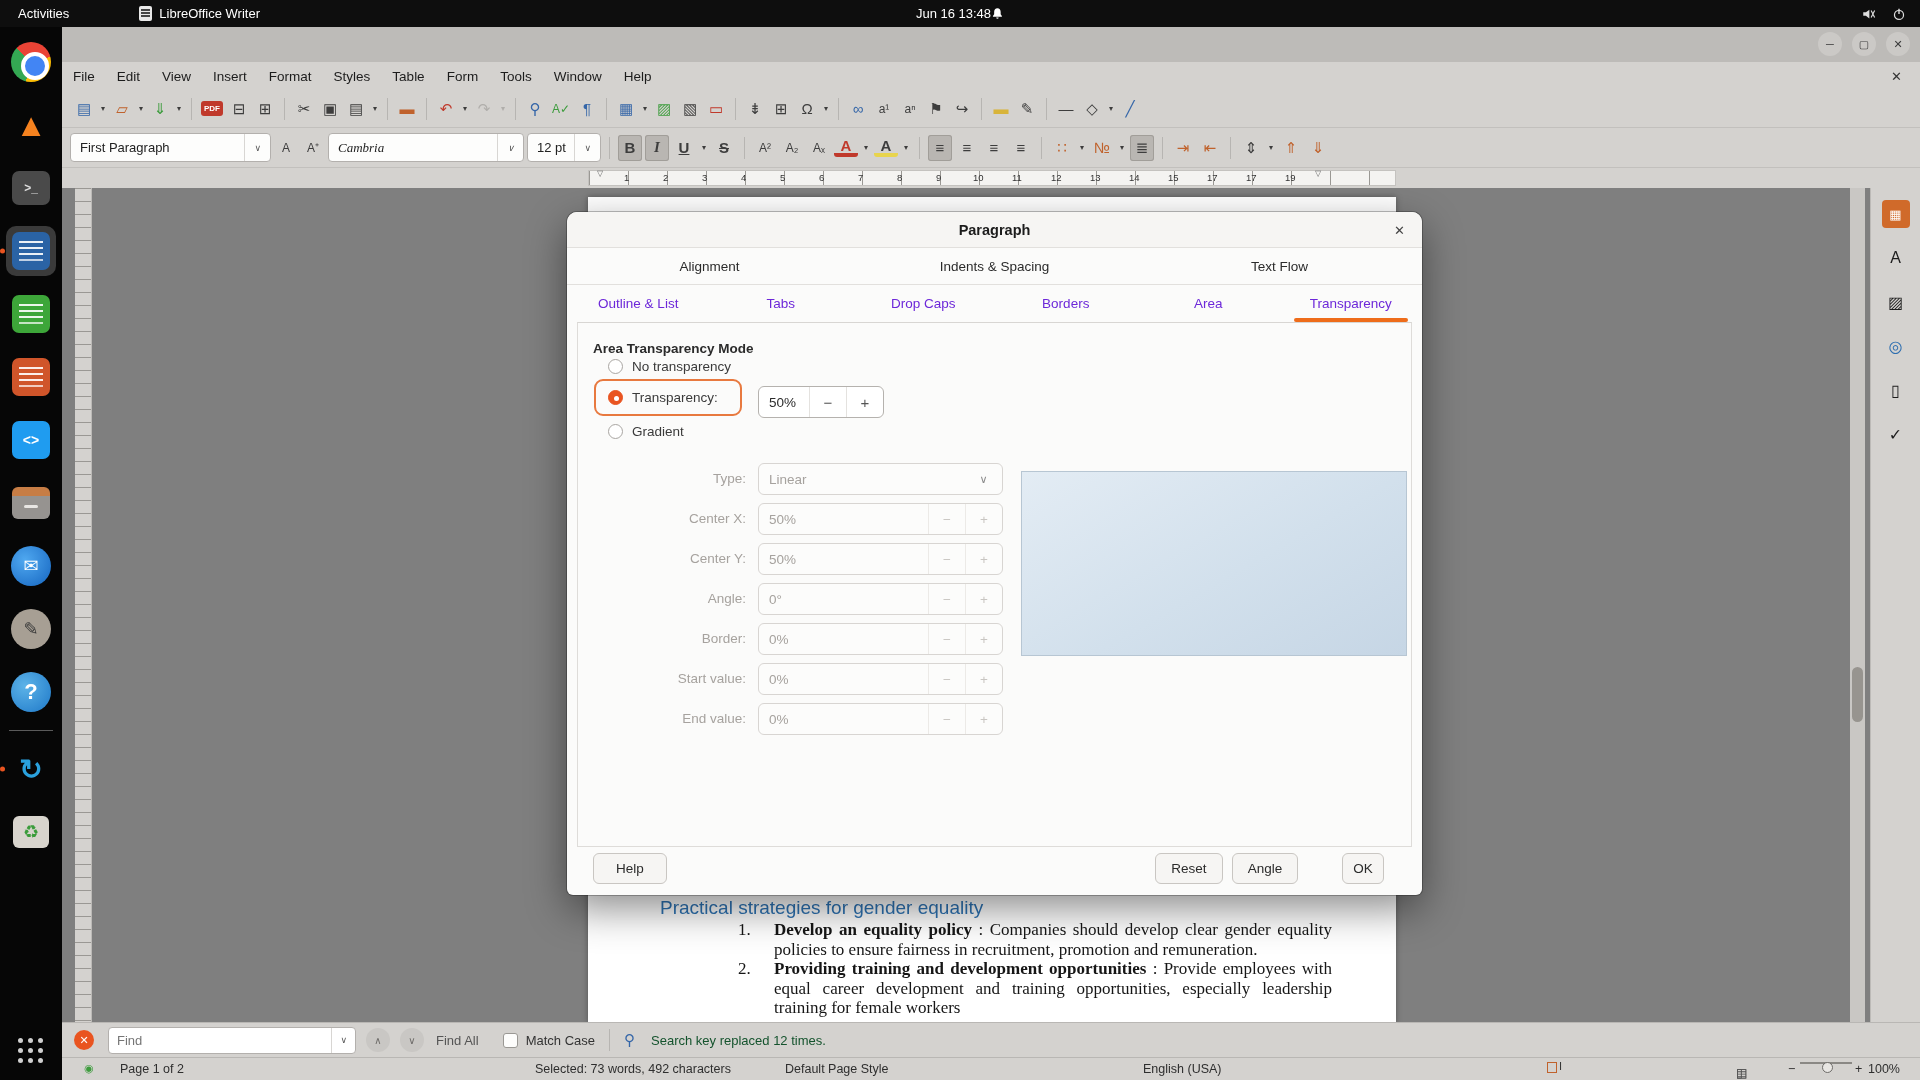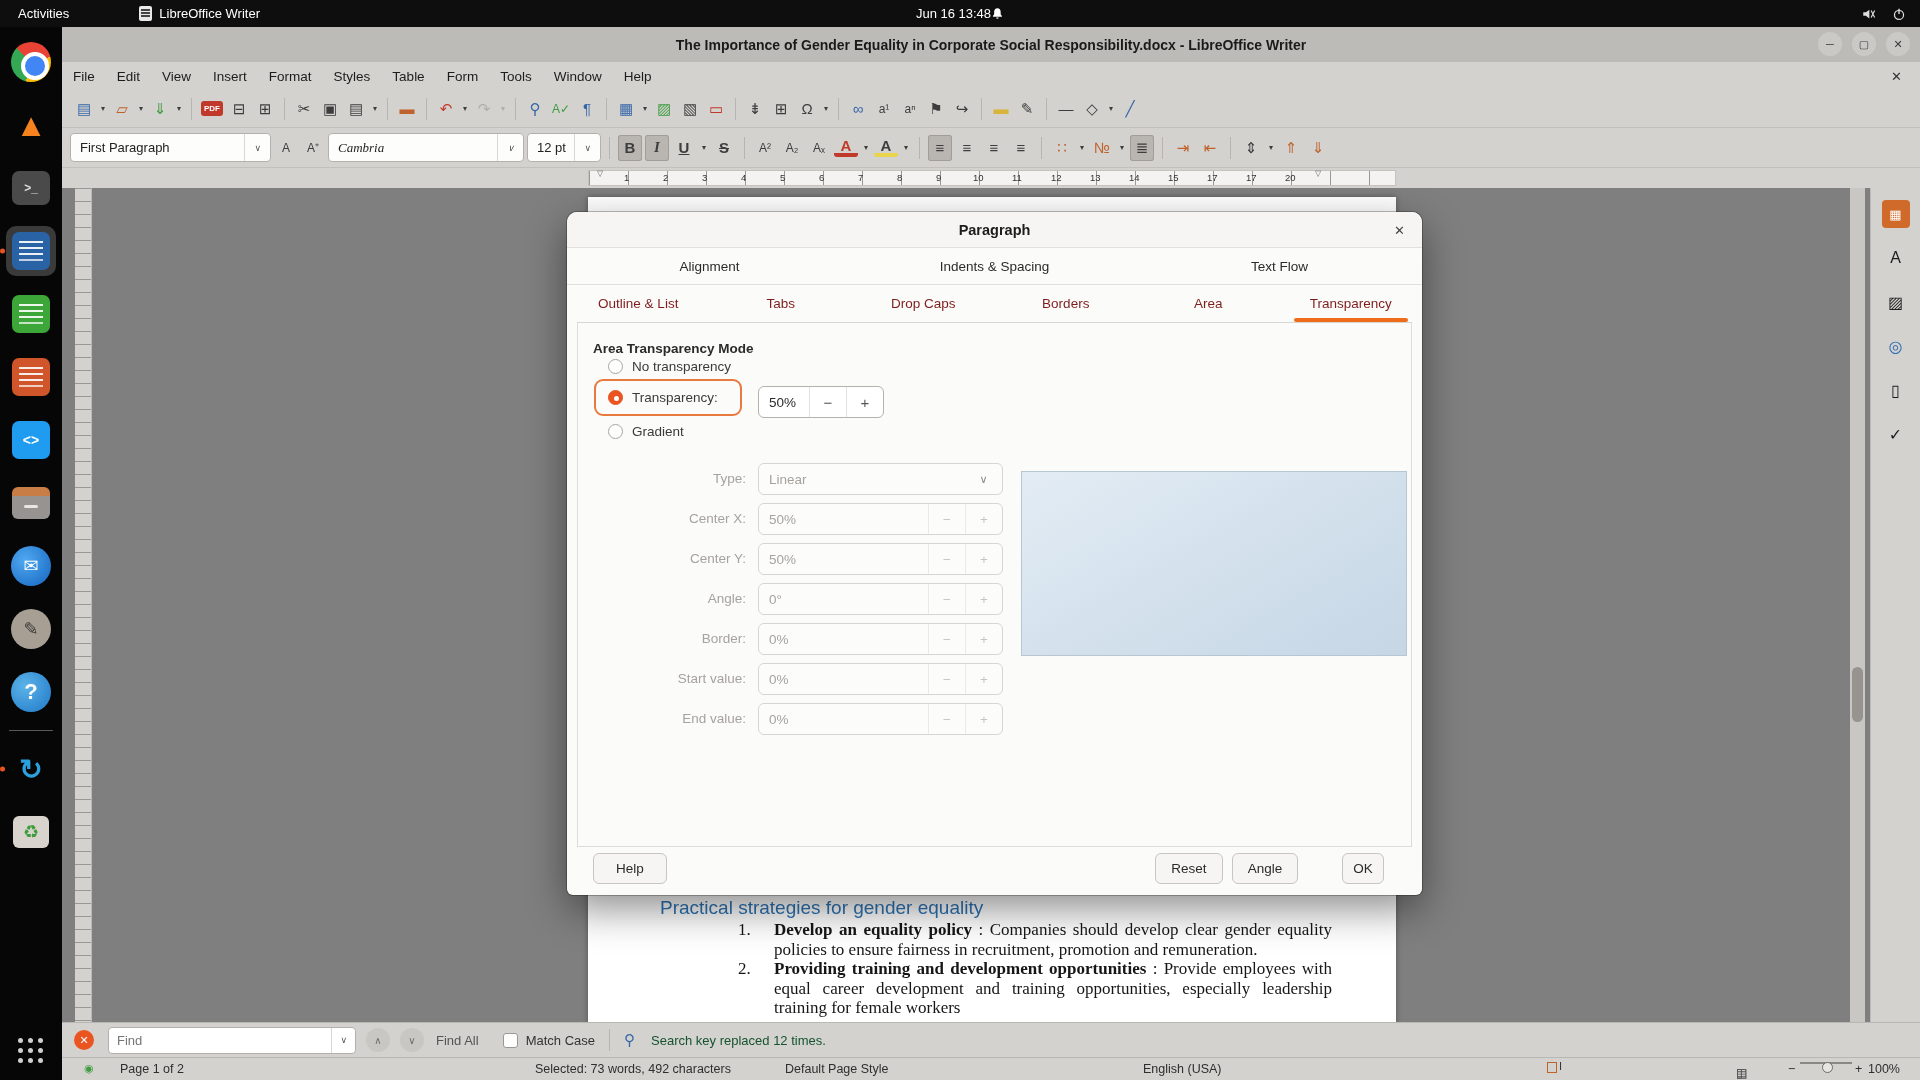--- a/index.html
+++ b/index.html
@@ -99,21 +99,21 @@
   .side-ic.nav { color:#2f6fb0; }
 
   
   .dialog { position:absolute; left:505px; top:24px; width:855px; height:683px; background:var(--dialog-bg,#fbfbfa); border-radius:10px 10px 6px 6px; box-shadow:0 14px 40px rgba(0,0,0,.45), 0 0 0 1px rgba(0,0,0,.25); }
   .dlg-header { position:absolute; left:0; top:0; width:100%; height:36px; border-bottom:1px solid #e2e0dd; display:flex; align-items:center; justify-content:center; border-radius:10px 10px 0 0; background:#f6f5f3; }
   .dlg-header .dtitle { font-weight:bold; font-size:14.5px; }
   .dlg-close { position:absolute; right:12px; top:8px; width:21px; height:21px; display:flex; align-items:center; justify-content:center; font-size:13px; color:#444; }
   .tabs1 { position:absolute; left:0; top:36px; width:100%; height:36px; display:flex; }
   .tabs1 .tab { flex:1; display:flex; align-items:center; justify-content:center; font-size:13.5px; color:#2b2b2b; }
   .tabs2 { position:absolute; left:0; top:72px; width:100%; height:38px; display:flex; border-top:1px solid #e2e0dd; }
-  .tabs2 .tab { flex:1; display:flex; align-items:center; justify-content:center; font-size:13.5px; color:#7f1d1d; position:relative; }
+  .tabs2 .tab { flex:1; display:flex; align-items:center; justify-content:center; font-size:13.5px; color:#6d28d9; position:relative; }
   .tabs2 .tab.active::after { content:""; position:absolute; left:14px; right:14px; bottom:0; height:4px; border-radius:2px; background:var(--tab-underline,#ee6c1a); }
   .dlg-panel { position:absolute; left:10px; right:10px; top:110px; bottom:48px; border:1px solid #dedcd9; border-top:1px solid #d8d6d3; background:#fbfbfa; }
   .sect-heading { position:absolute; left:15px; top:18px; font-weight:bold; font-size:13.5px; color:#2b2b2b; }
   .radio-row { position:absolute; display:flex; align-items:center; gap:9px; font-size:13.5px; color:#3a3a3a; }
   .radio { width:15px; height:15px; border-radius:50%; border:1px solid #a9a6a2; background:#fff; }
   .radio.sel { background:var(--accent,#E95420); border-color:var(--accent,#E95420); position:relative; }
   .radio.sel::after { content:""; position:absolute; left:5px; top:5px; width:5px; height:5px; border-radius:50%; background:#fff; }
   .focus-ring { position:absolute; left:16px; top:56px; width:148px; height:37px; border:2px solid #e8793f; border-radius:9px; }
   .spin { position:absolute; height:32px; background:#fff; border:1px solid #b5b2ae; border-radius:6px; display:flex; align-items:stretch; font-size:13.5px; color:#2b2b2b; }
   .spin .val { display:flex; align-items:center; padding-left:10px; flex:1; }
@@ -236,21 +236,20 @@
         <span></span>
         <span></span>
         <span></span>
         <span></span>
       </div>
   </div>
 
   <div class="window">
 
     <div class="titlebar">
-      <span class="title">The Importance of Gender Equality in Corporate Social Responsibility.docx - LibreOffice Writer</span>
       <span class="winbtns">
         <span class="winbtn">─</span>
         <span class="winbtn">▢</span>
         <span class="winbtn">✕</span>
       </span>
     </div>
 
     <div class="menubar">
       <span class="mitem">File</span>
       <span class="mitem">Edit</span>
@@ -384,21 +383,21 @@
         <span class="num" style="left:308px">8</span>
         <span class="num" style="left:347px">9</span>
         <span class="num" style="left:384px">10</span>
         <span class="num" style="left:423px">11</span>
         <span class="num" style="left:462px">12</span>
         <span class="num" style="left:501px">13</span>
         <span class="num" style="left:540px">14</span>
         <span class="num" style="left:579px">15</span>
         <span class="num" style="left:618px">17</span>
         <span class="num" style="left:657px">17</span>
-        <span class="num" style="left:696px">20</span>
+        <span class="num" style="left:696px">19</span>
         <span class="marker" style="left:8px">▽</span>
         <span class="marker" style="left:726px">▽</span>
       </div>
     </div>
 
     <div class="docarea">
       <div class="vruler"></div>
 
       <div class="page">
         <div class="doctext">

